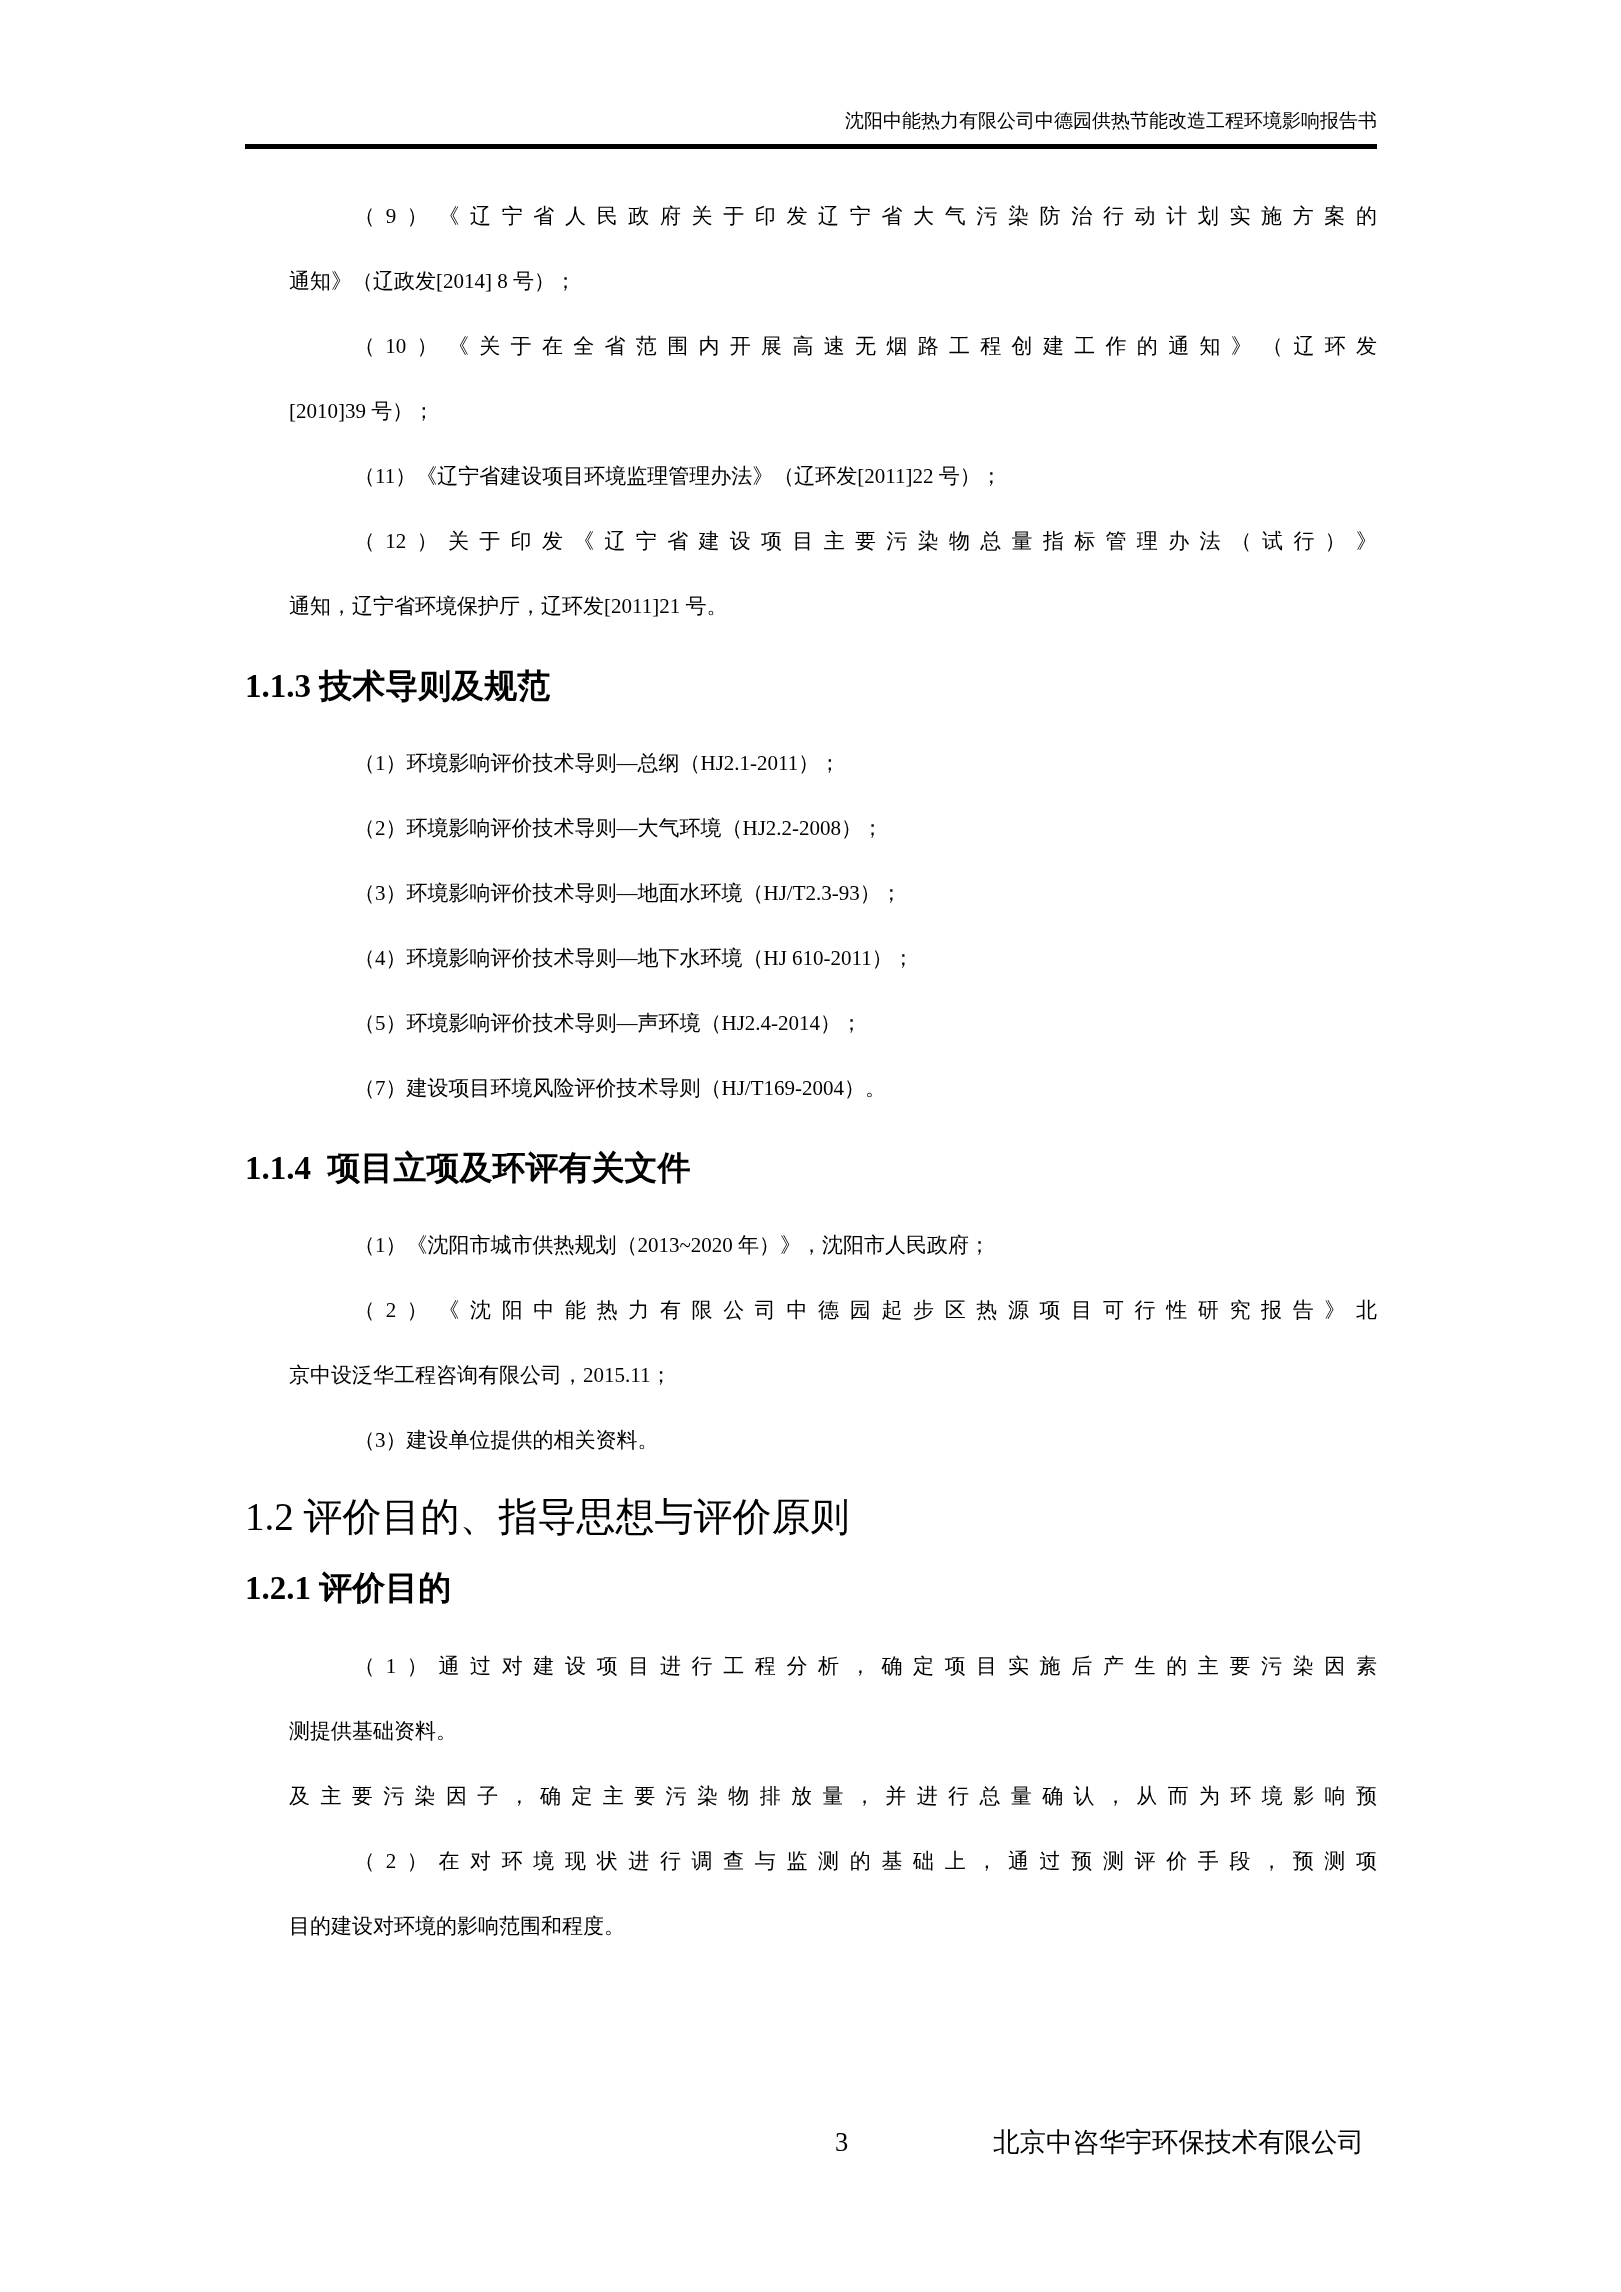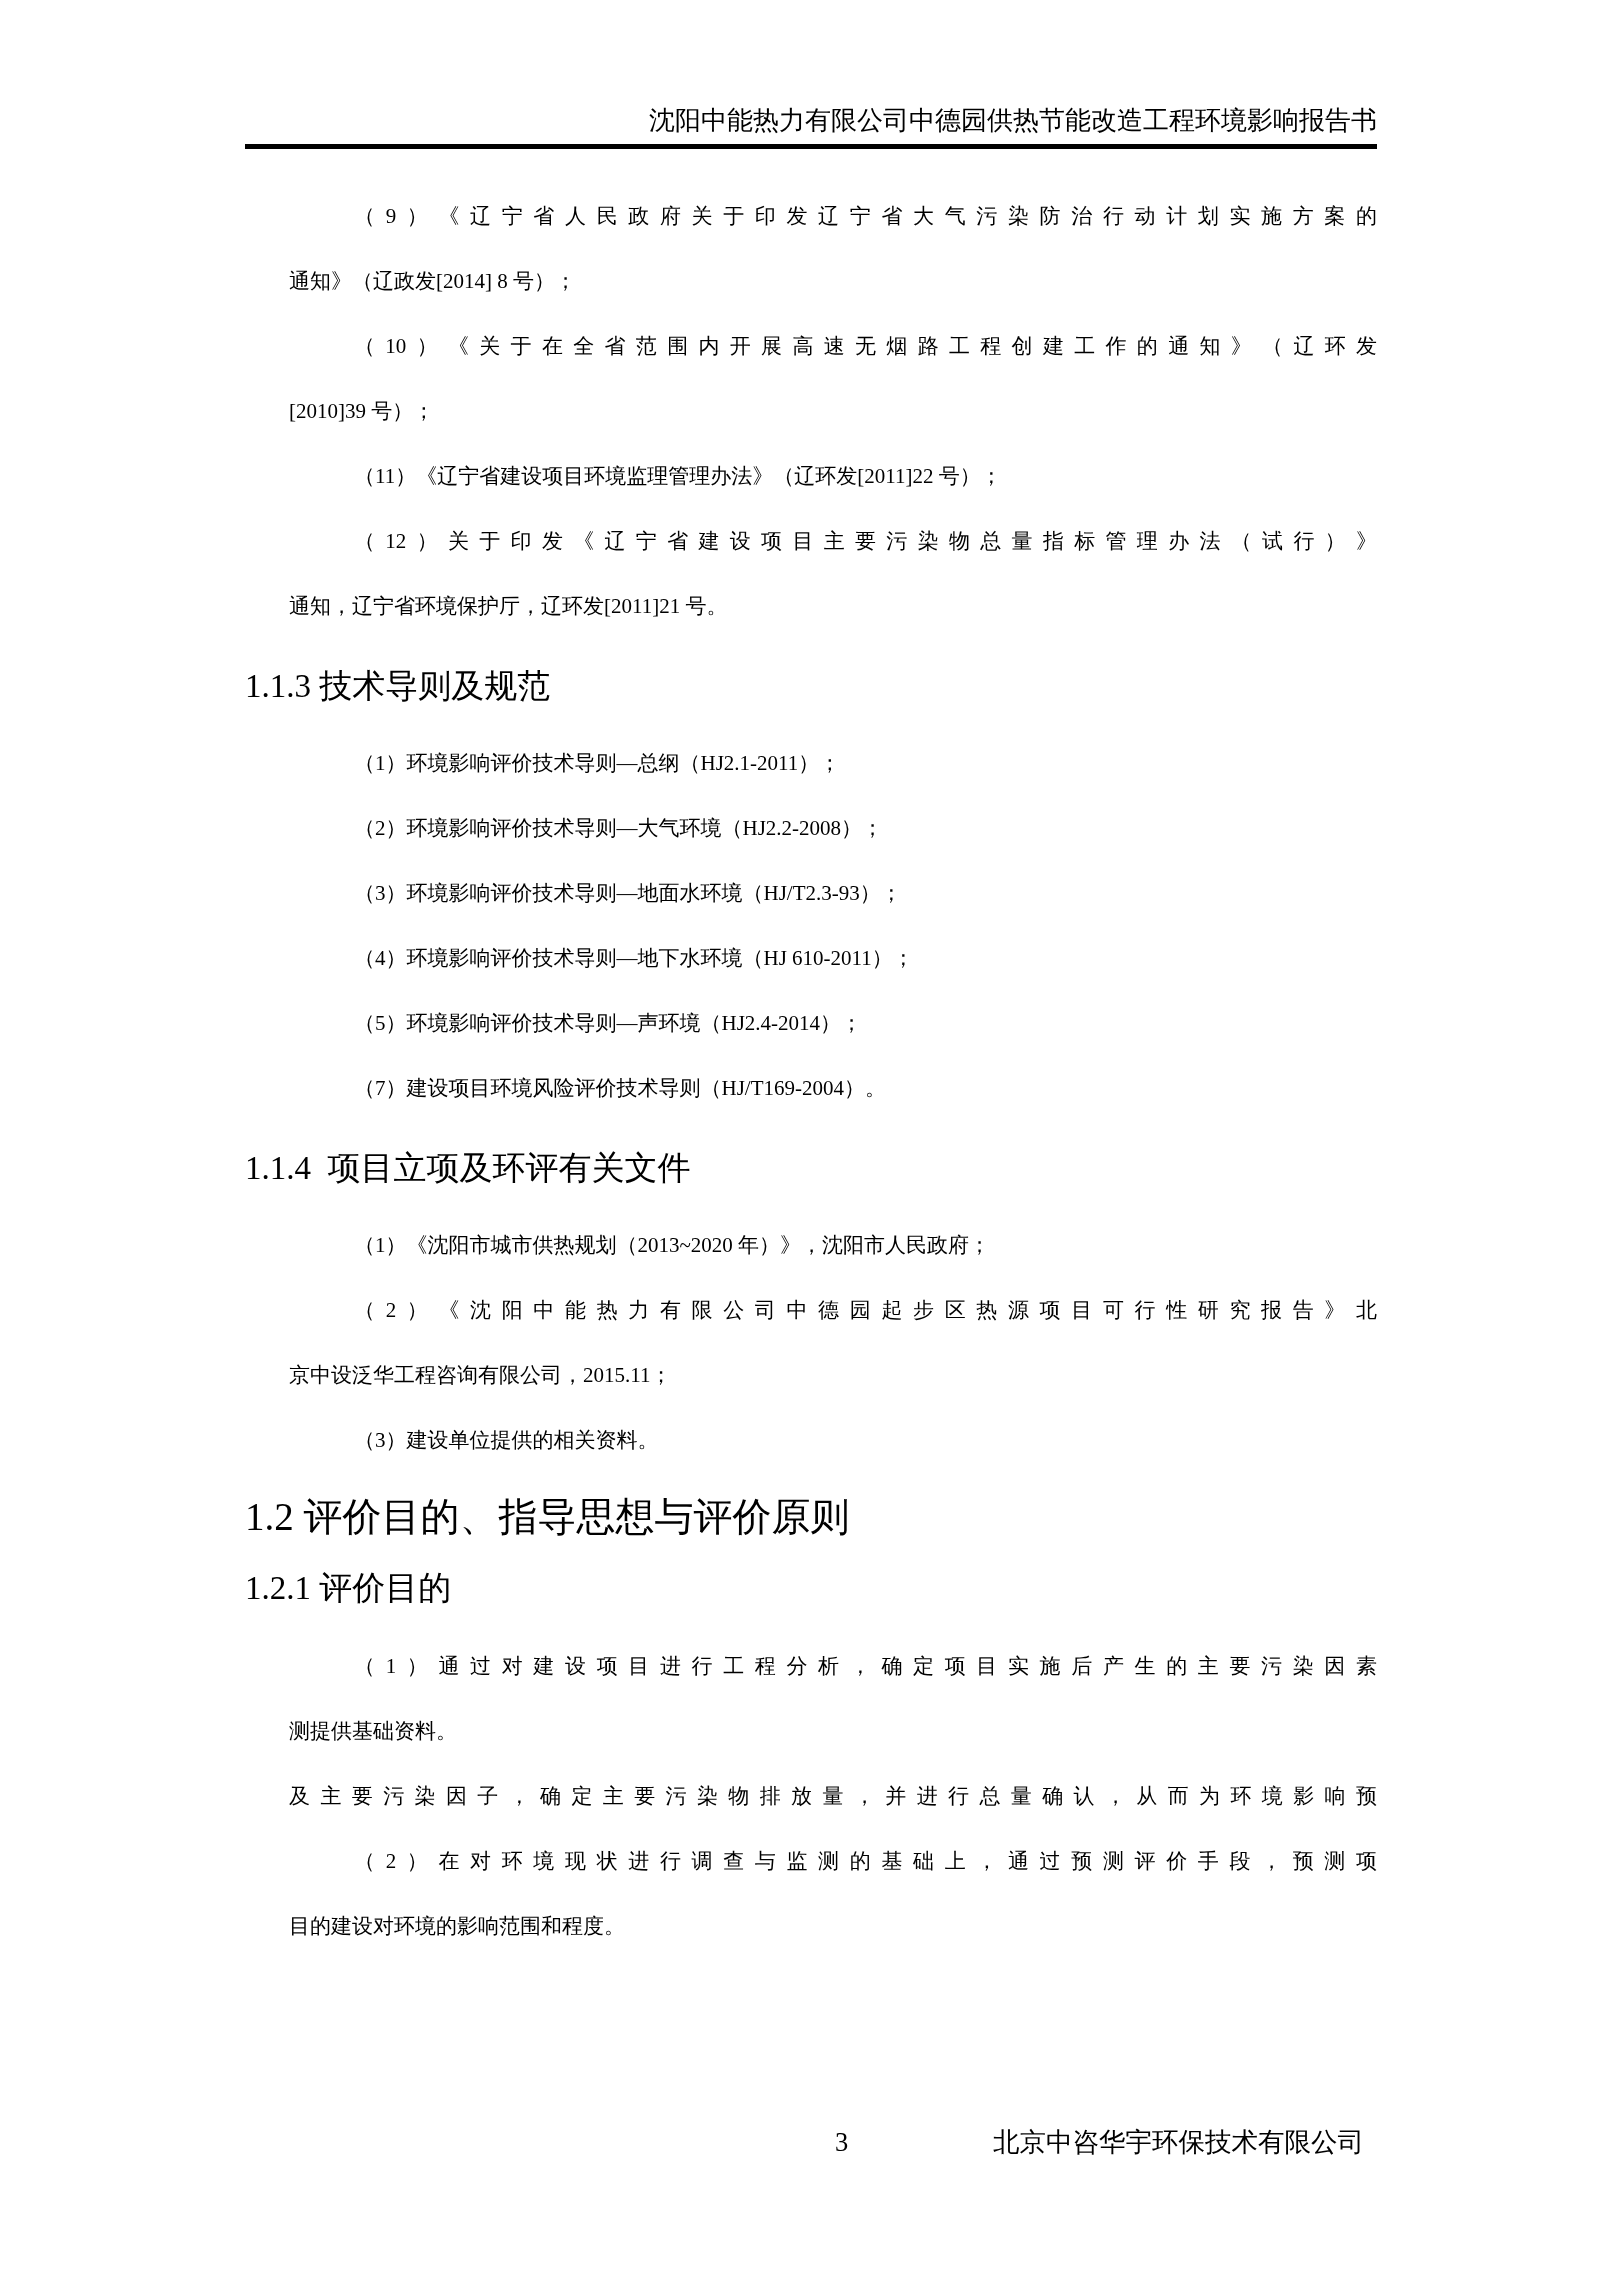--- a/index.html
+++ b/index.html
@@ -12,21 +12,21 @@
     color: #000000;
     font-family: "Liberation Serif", "DejaVu Serif", serif;
     overflow: hidden;
   }
   .header {
     position: absolute;
     left: 245px;
     top: 101px;
     width: 1132px;
     text-align: right;
-    font-size: 26px;
+    font-size: 19px;
     line-height: 39px;
     white-space: pre;
   }
   .header-rule {
     position: absolute;
     left: 245px;
     top: 144px;
     width: 1132px;
     height: 4.9px;
     background: #000000;
@@ -44,21 +44,21 @@
     margin-left: 44px;
   }
   .ind { text-indent: 65px; }
   .fill {
     white-space: normal;
     text-align: justify;
     text-align-last: justify;
   }
   .h3 {
     font-size: 33px;
-    font-weight: normal;
+    font-weight: bold;
     line-height: 43px;
     margin: 25.5px 0 23.5px 0;
     white-space: pre;
   }
   .h2 {
     font-size: 39px;
     font-weight: normal;
     line-height: 51px;
     margin: 17.6px 0 0 0;
     white-space: pre;

